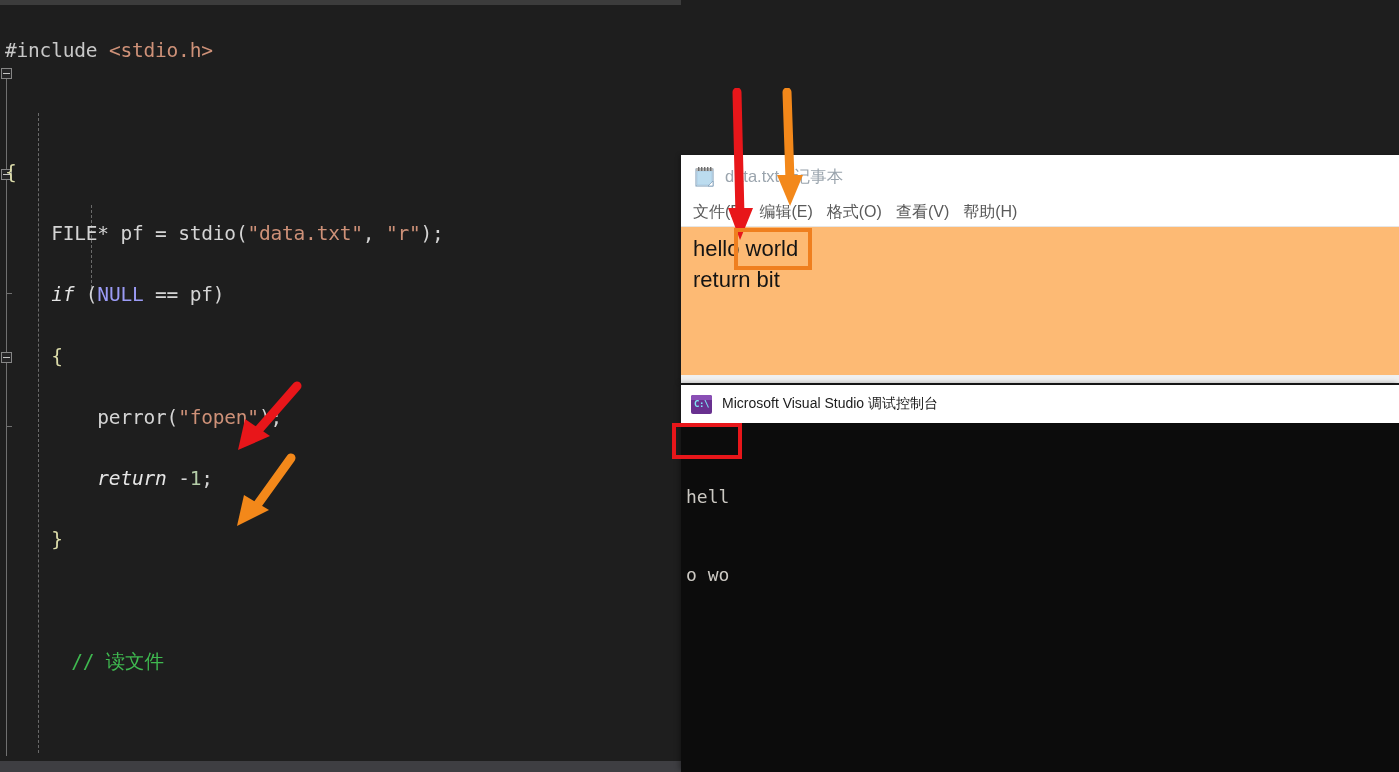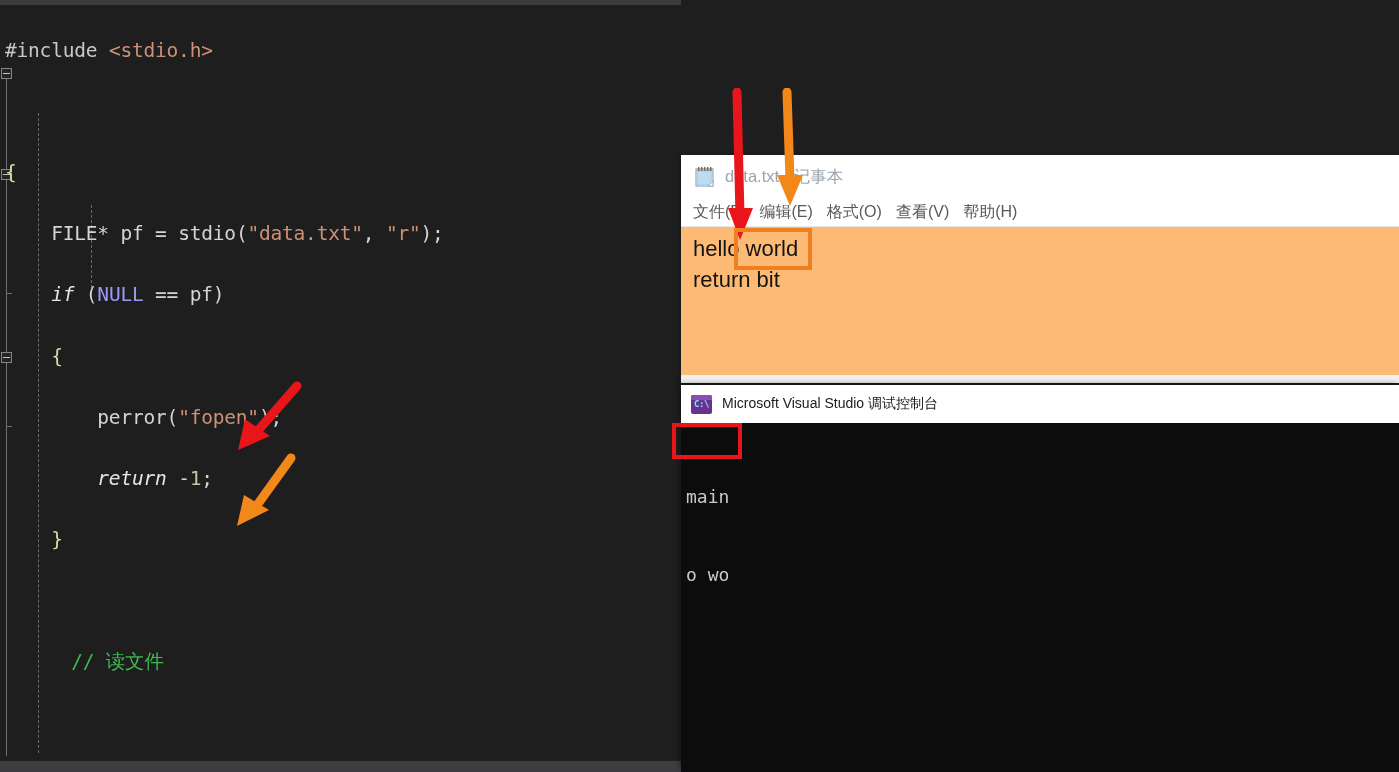--- a/index.html
+++ b/index.html
@@ -327,21 +327,21 @@
 
   <div id="con-titlebar">
     <div id="con-icon">
       <div id="con-icon-top"></div>
       <div id="con-icon-text">C:\</div>
     </div>
     <span id="con-title">Microsoft Visual Studio 调试控制台</span>
   </div>
 
   <div id="con-body">
-    <div class="con-line">main</div>
+    <div class="con-line">hell</div>
     <div class="con-line">o wo</div>
     <div class="con-blank"></div>
     <div class="con-blank"></div>
     
     
   </div>
 </div>
 
 <svg class="annot" style="left:710px; top:88px;" width="70" height="160">
   <line x1="27" y1="4" x2="30" y2="128" stroke="#e8161a" stroke-width="9" stroke-linecap="round"></line>

